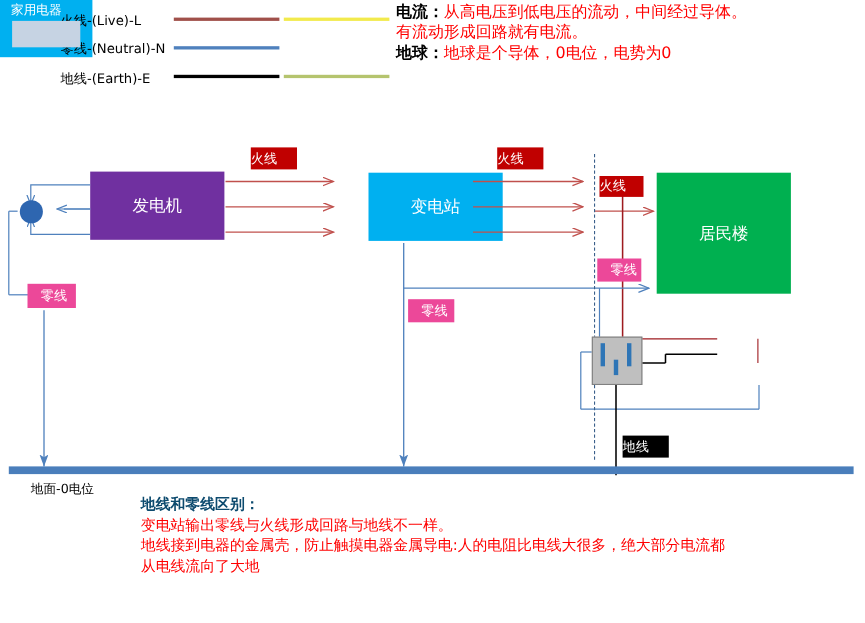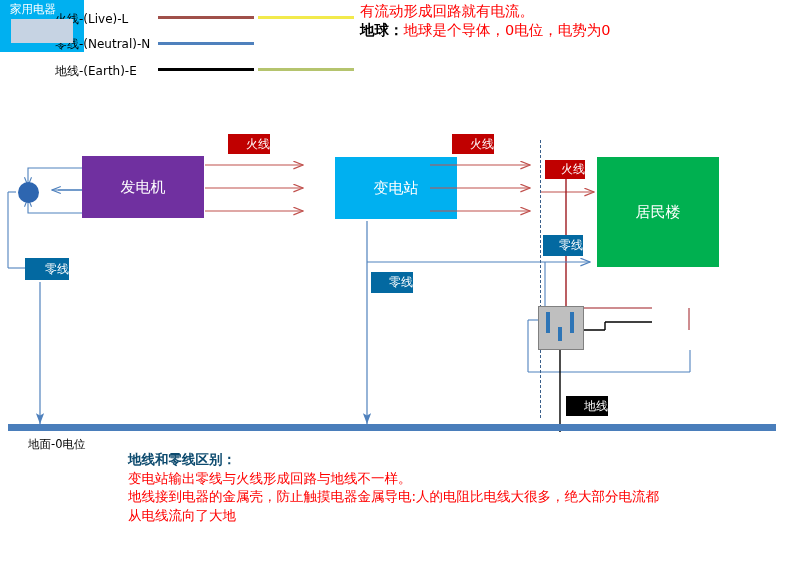--- a/index.html
+++ b/index.html
@@ -69,28 +69,28 @@
     color: #ffffff;
     font-size: 11.5px;
     white-space: nowrap;
   }
 
   
   .tag {
     position: absolute;
     display: flex;
     align-items: center;
-    justify-content: flex-end;
+    justify-content: flex-start;
     font-size: 12px;
     color: #ffffff;
     white-space: nowrap;
     box-sizing: border-box;
   }
   .tag-live    { background: #c00000; }
-  .tag-neutral { background: #0369a1; }
+  .tag-neutral { background: #ec4899; padding-left: 12px; }
   .tag-earth   { background: #000000; }
 
   
   .dashed-sep {
     position: absolute;
     width: 0;
     border-left: 1.4px dashed #3a5f8a;
   }
 
   
@@ -153,20 +153,23 @@
 
     <div class="legend-label" style="left:55px; top:36px;">零线-(Neutral)-N</div>
     <div class="legend-seg" style="left:158px; top:42px; width:96px; background:#4f81bd;"></div>
 
     <div class="legend-label" style="left:55px; top:63px;">地线-(Earth)-E</div>
     <div class="legend-seg" style="left:158px; top:68px; width:96px; background:#000000;"></div>
     <div class="legend-seg" style="left:258px; top:68px; width:96px; background:#b5c46e;"></div>
   </div>
 
   <div class="info-block" style="left:360px; top:2px;">
+    <div>
+      <span class="info-head">电流：</span><span class="info-red">从高电压到低电压的流动，中间经过导体。</span>
+    </div>
     <div class="info-red">有流动形成回路就有电流。</div>
     <div>
       <span class="info-head">地球：</span><span class="info-red">地球是个导体，0电位，电势为0</span>
     </div>
   </div>
 
   <div class="node-box gen-box" style="left:82px; top:156px; width:122px; height:62px;">
     <span>发电机</span>
   </div>
 

